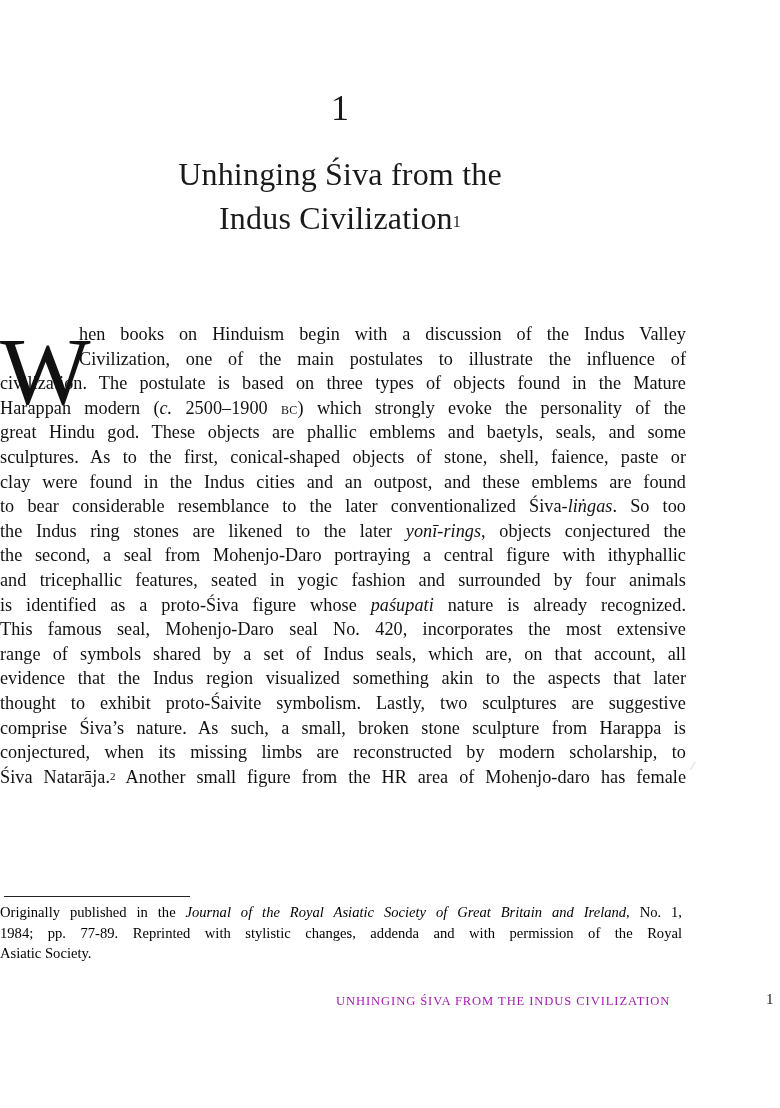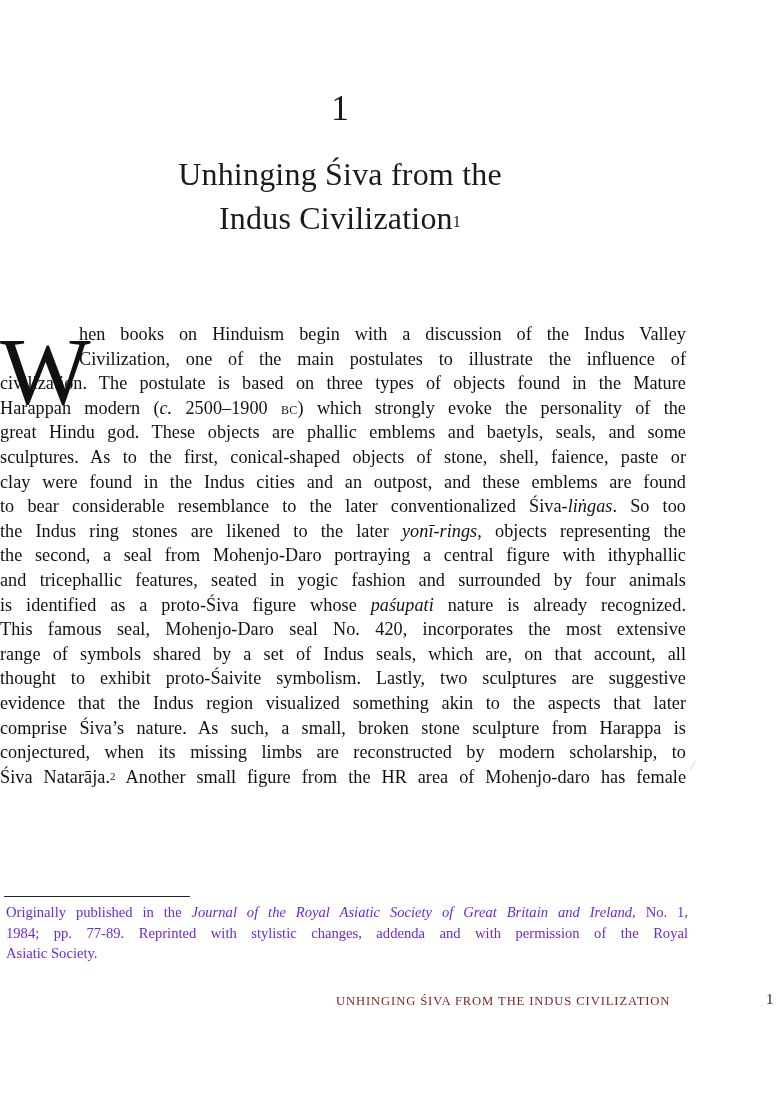--- a/index.html
+++ b/index.html
@@ -29,28 +29,28 @@
     height: 80px; color: #111;
   }
   em { font-style: italic; }
   .sc { font-size: 12px; letter-spacing: 0.3px; }
   sup.fn { font-size: 11px; vertical-align: top; position: relative; top: -1px; }
   .footnote-rule {
     position: absolute; left: 4px; top: 896px; width: 186px; height: 0;
     border-top: 1.2px solid #222;
   }
   .footnote {
-    position: absolute; left: 6px; top: 902px; width: 682px;
-    font-size: 14.6px; line-height: 20.5px; color: #6d28d9;
+    position: absolute; left: 0; top: 902px; width: 682px;
+    font-size: 14.6px; line-height: 20.5px; color: #000000;
   }
   .footnote .line { height: 20.5px; }
   .footnote .line.last { text-align-last: left; }
   .running-head {
     position: absolute; left: 336px; top: 994px; width: 352px;
-    font-size: 12.6px; letter-spacing: 0.9px; text-align: left; color: #7f1d1d;
+    font-size: 12.6px; letter-spacing: 0.9px; text-align: left; color: #a21caf;
     white-space: nowrap;
   }
   .folio {
     position: absolute; left: 766px; top: 991px; font-size: 15px; color: #222;
   }
   .scan-mark {
     position: absolute; left: 692px; top: 762px; width: 5px; height: 10px;
     border-left: 1px solid #ddd; transform: rotate(30deg);
   }
 </style>
@@ -68,28 +68,28 @@
 
 <div class="body-text" id="body-text">
     <span class="line indent"><span>hen books on Hinduism begin with a discussion of the Indus Valley</span></span>
     <span class="line indent"><span>Civilization, one of the main postulates to illustrate the influence of</span></span>
     <span class="line"><span>civilization. The postulate is based on three types of objects found in the Mature</span></span>
     <span class="line"><span>Harappan modern (</span><em>c.</em><span> 2500–1900 </span><span class="sc">BC</span><span>) which strongly evoke the personality of the</span></span>
     <span class="line"><span>great Hindu god. These objects are phallic emblems and baetyls, seals, and some</span></span>
     <span class="line"><span>sculptures. As to the first, conical-shaped objects of stone, shell, faience, paste or</span></span>
     <span class="line"><span>clay were found in the Indus cities and an outpost, and these emblems are found</span></span>
     <span class="line"><span>to bear considerable resemblance to the later conventionalized Śiva-</span><em>liṅgas</em><span>. So too</span></span>
-    <span class="line"><span>the Indus ring stones are likened to the later </span><em>yonī-rings</em><span>, objects representing the</span></span>
+    <span class="line"><span>the Indus ring stones are likened to the later </span><em>yonī-rings</em><span>, objects conjectured the</span></span>
     <span class="line"><span>the second, a seal from Mohenjo-Daro portraying a central figure with ithyphallic</span></span>
     <span class="line"><span>and tricephallic features, seated in yogic fashion and surrounded by four animals</span></span>
     <span class="line"><span>is identified as a proto-Śiva figure whose </span><em>paśupati</em><span> nature is already recognized.</span></span>
     <span class="line"><span>This famous seal, Mohenjo-Daro seal No. 420, incorporates the most extensive</span></span>
     <span class="line"><span>range of symbols shared by a set of Indus seals, which are, on that account, all</span></span>
+    <span class="line"><span>evidence that the Indus region visualized something akin to the aspects that later</span></span>
     <span class="line"><span>thought to exhibit proto-Śaivite symbolism. Lastly, two sculptures are suggestive</span></span>
-    <span class="line"><span>evidence that the Indus region visualized something akin to the aspects that later</span></span>
     <span class="line"><span>comprise Śiva’s nature. As such, a small, broken stone sculpture from Harappa is</span></span>
     <span class="line"><span>conjectured, when its missing limbs are reconstructed by modern scholarship, to</span></span>
     <span class="line"><span>Śiva Natarāja.</span><sup class="fn">2</sup><span> Another small figure from the HR area of Mohenjo-daro has female</span></span>
   </div>
 
 <div class="footnote-rule"></div>
 
 <div class="footnote">
   <span class="line"><span>Originally published in the </span><em>Journal of the Royal Asiatic Society of Great Britain and Ireland</em><span>, No. 1,</span></span>
   <span class="line">1984; pp. 77-89. Reprinted with stylistic changes, addenda and with permission of the Royal</span>

